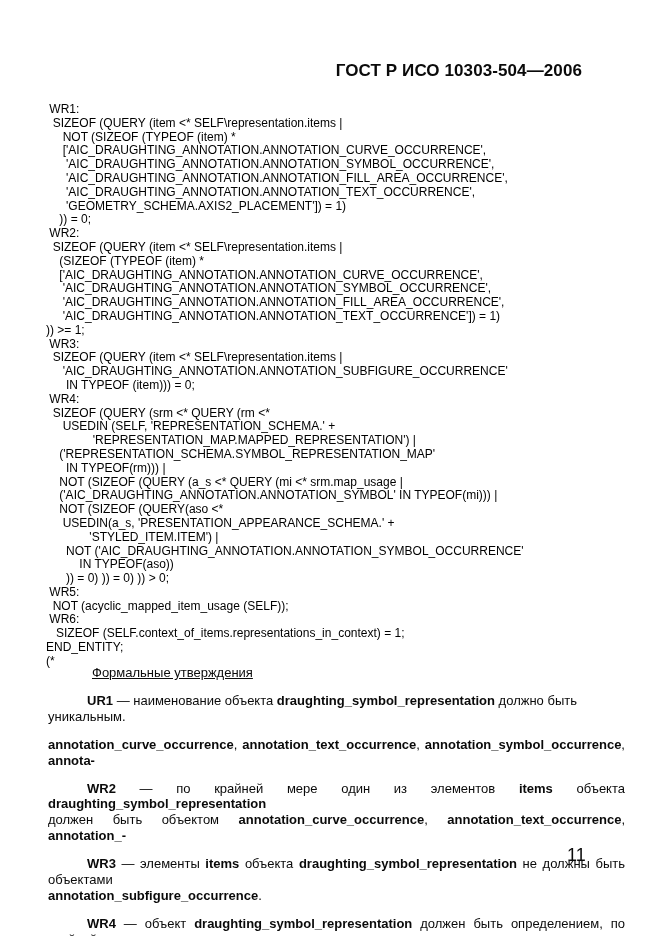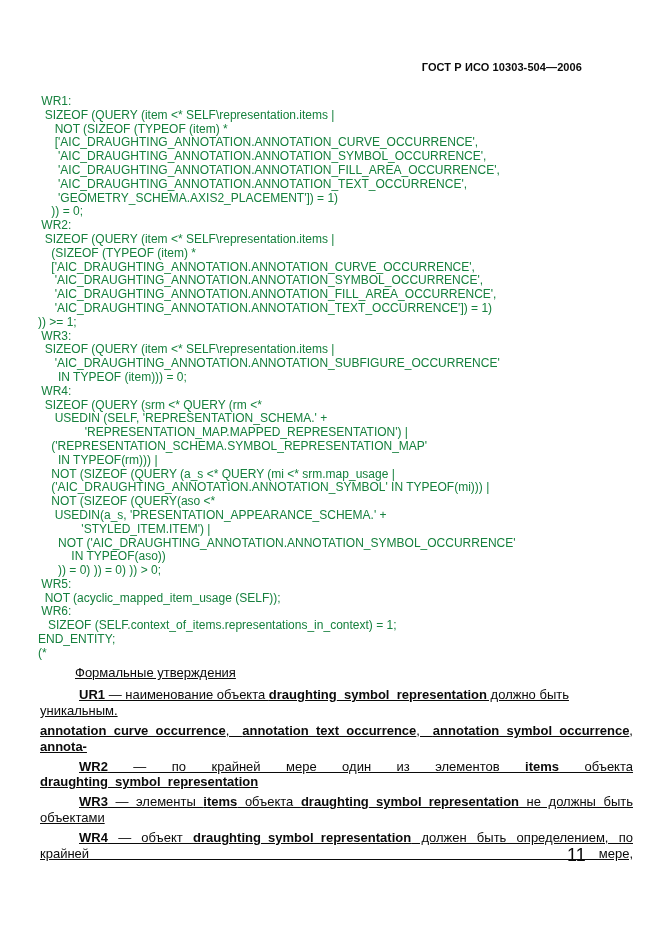--- a/index.html
+++ b/index.html
@@ -3,34 +3,34 @@
 <meta charset="utf-8">
 <style>
   html,body { margin:0; padding:0; }
   body {
     width:661px; height:936px; background:#ffffff; position:relative;
     font-family:"Liberation Sans", sans-serif; color:#0a0a0a; overflow:hidden;
   }
   .page { position:absolute; inset:0; }
   .doc-header {
     position:absolute; top:61px; right:79px;
-    font-size:11px; font-weight:bold; letter-spacing:0.1px; white-space:nowrap;
+    font-size:17px; font-weight:bold; letter-spacing:0.1px; white-space:nowrap;
   }
   .code {
-    position:absolute; left:38px; top:95px; margin:0;
+    position:absolute; left:38px; top:95px; margin:8px;
     font-family:"Liberation Sans", sans-serif;
-    font-size:12px; line-height:13.8px; white-space:pre; color:#15803d;
+    font-size:12px; line-height:13.8px; white-space:pre; color:#000000;
   }
   .text-block {
     position:absolute; left:36px; top:665px; width:601px;
     font-size:13px; line-height:15.9px;
   }
-  .section-heading { margin-left:39px; margin-bottom:6px; }
+  .section-heading { margin-left:56px; margin-bottom:6px; }
   .section-heading span { text-decoration:underline; }
-  .para { margin:4px;text-decoration:underline; }
+  .para { margin:12px; }
   .line { width:100%; }
   .line.first { text-indent:39px; }
   .line.just { text-align:justify; text-align-last:justify; }
   .b { font-weight:bold; }
   .page-number {
     position:absolute; left:567px; top:845px; font-size:18px;
   }
 </style>
 </head>
 <body>
@@ -89,23 +89,25 @@
     </div>
     <div>
         <div class="para">
           <div class="line first"><span class="b">UR1</span><span> — наименование объекта </span><span class="b">draughting_symbol_representation</span><span> должно быть уникальным.</span></div>
         </div>
         <div class="para">
           <div class="line just"><span class="b">annotation_curve_occurrence</span><span>, </span><span class="b">annotation_text_occurrence</span><span>, </span><span class="b">annotation_symbol_occurrence</span><span>, </span><span class="b">annota-</span></div>
         </div>
         <div class="para">
           <div class="line first just"><span class="b">WR2</span><span> — по крайней мере один из элементов </span><span class="b">items</span><span> объекта </span><span class="b">draughting_symbol_representation</span></div>
+          <div class="line just"><span>должен быть объектом </span><span class="b">annotation_curve_occurrence</span><span>, </span><span class="b">annotation_text_occurrence</span><span>, </span><span class="b">annotation_-</span></div>
         </div>
         <div class="para">
           <div class="line first just"><span class="b">WR3</span><span> — элементы </span><span class="b">items</span><span> объекта </span><span class="b">draughting_symbol_representation</span><span> не должны быть объектами</span></div>
+          <div class="line"><span class="b">annotation_subfigure_occurrence</span><span>.</span></div>
         </div>
         <div class="para">
           <div class="line first just"><span class="b">WR4</span><span> — объект </span><span class="b">draughting_symbol_representation</span><span> должен быть определением, по крайней мере,</span></div>
         </div>
       </div>
   </div>
 
   <div class="page-number">11</div>
 
 </div>

